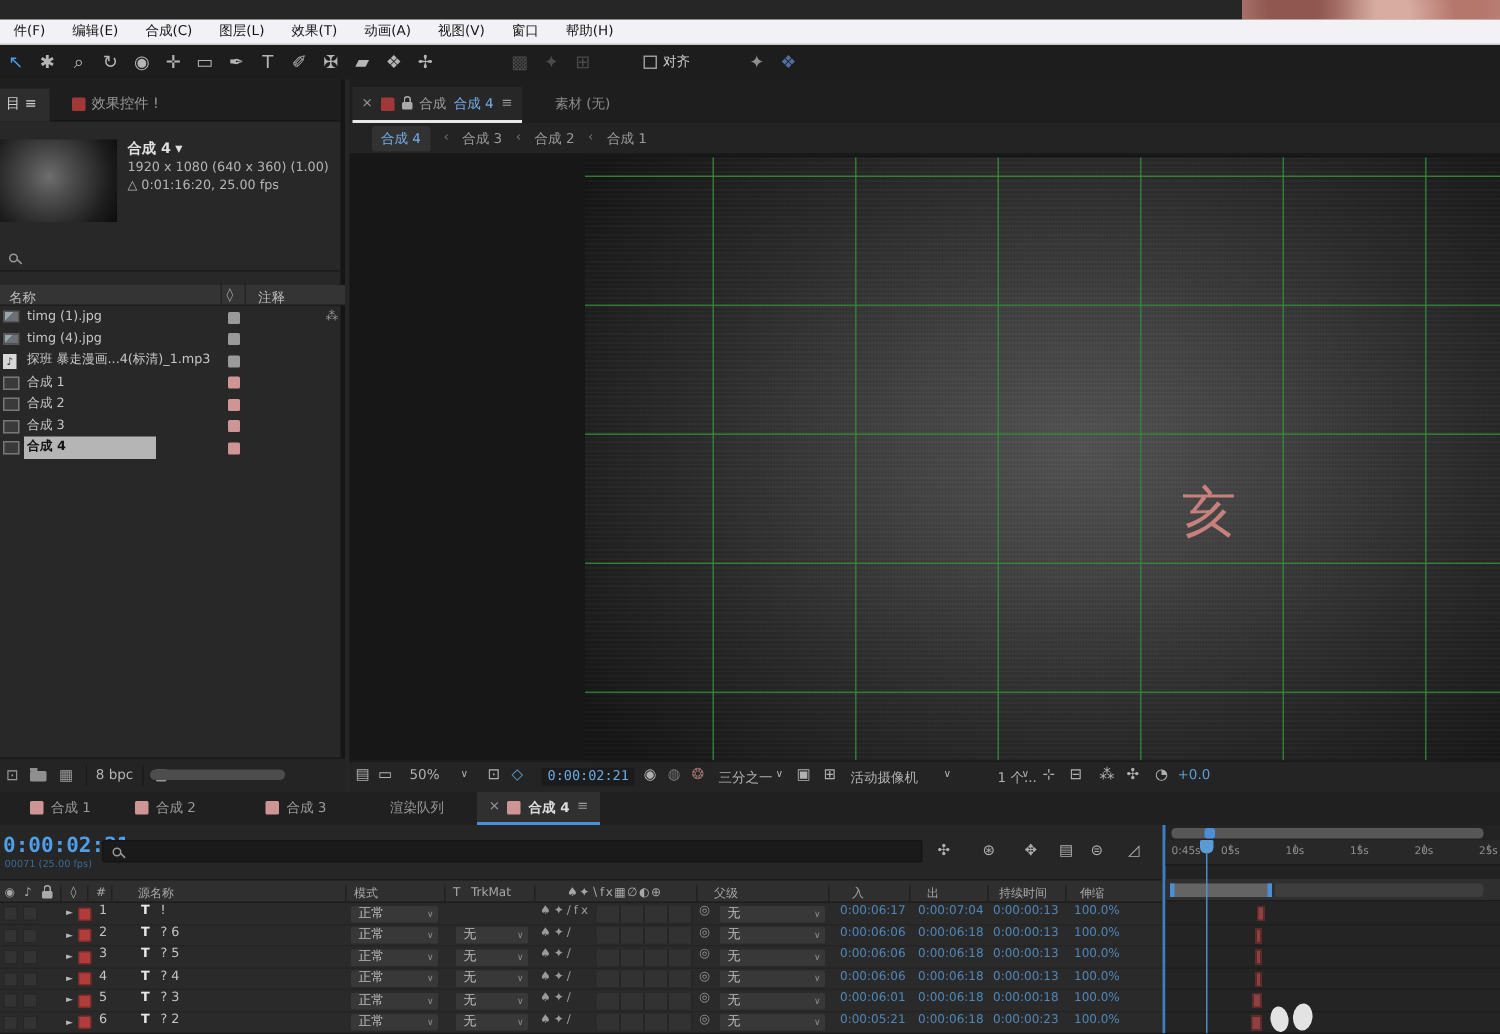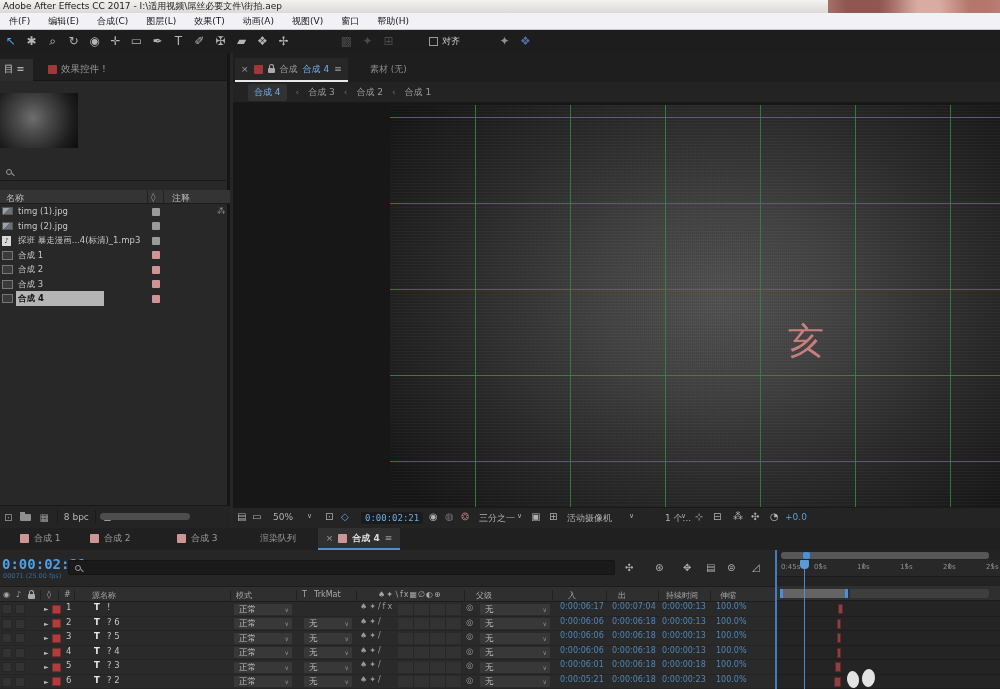--- a/index.html
+++ b/index.html
@@ -130,23 +130,20 @@
   .rtrack{position:absolute;left:0;top:52px;width:225px;height:87px;}
   .rrow{position:relative;height:14.5px;border-bottom:1px solid #1d1d1d;background:#242424;}
   .lbar{position:absolute;top:2px;height:10px;background:#8f4040;border:1px solid #5f2828;}
   .oval{position:absolute;background:#e3e3e3;border-radius:50%;z-index:4;}
 </style>
 </head>
 <body>
 
 <div class="app">
 
-  <div class="abs titlebar">
-    <span>Adobe After Effects CC 2017 - I:\适用视频\屌丝必要文件\街拍.aep</span>
-  </div>
   <div class="abs titlebar-pink"></div>
 
   <div class="abs menubar">
     <span>件(F)</span><span>编辑(E)</span><span>合成(C)</span><span>图层(L)</span><span>效果(T)</span><span>动画(A)</span><span>视图(V)</span><span>窗口</span><span>帮助(H)</span>
   </div>
 
   <div class="abs toolbar">
     <span class="tool sel">↖</span>
     <span class="tool">✱</span>
     <span class="tool">⌕</span>
@@ -177,40 +174,45 @@
       <div class="ptab-active">
         <span>目</span>
         <span>≡</span>
       </div>
       <div class="ptab-fx">
         <span class="sq-red"></span>
         <span>效果控件 !</span>
       </div>
     </div>
     <div class="thumb"></div>
+    <div class="cinfo">
+      <div><span class="cname">合成 4</span> <span class="cname">▾</span></div>
+      <div class="cline">1920 x 1080  (640 x 360) (1.00)</div>
+      <div class="cline">△ 0:01:16:20, 25.00 fps</div>
+    </div>
     <div class="psearch">
       <span class="mag" style="left:6px;top:6px;"></span>
     </div>
     <div class="plist-head">
       <span class="nm">名称</span>
       <span class="phsep1"></span>
       <span class="tg">◊</span>
       <span class="phsep2"></span>
       <span class="cm">注释</span>
     </div>
     <div class="plist">
       <div class="prow">
         <span class="picon icon-img"></span>
         <span class="pname">timg (1).jpg</span>
         <span class="pswatch sw-gray"></span>
         <span class="used-ic">⁂</span>
       </div>
       <div class="prow">
         <span class="picon icon-img"></span>
-        <span class="pname">timg (2).jpg</span>
+        <span class="pname">timg (4).jpg</span>
         <span class="pswatch sw-gray"></span>
       </div>
       <div class="prow">
         <span class="picon icon-audio">♪</span>
         <span class="pname">探班 暴走漫画...4(标清)_1.mp3</span>
         <span class="pswatch sw-gray"></span>
       </div>
       <div class="prow">
         <span class="picon icon-comp"></span>
         <span class="pname">合成 1</span>

